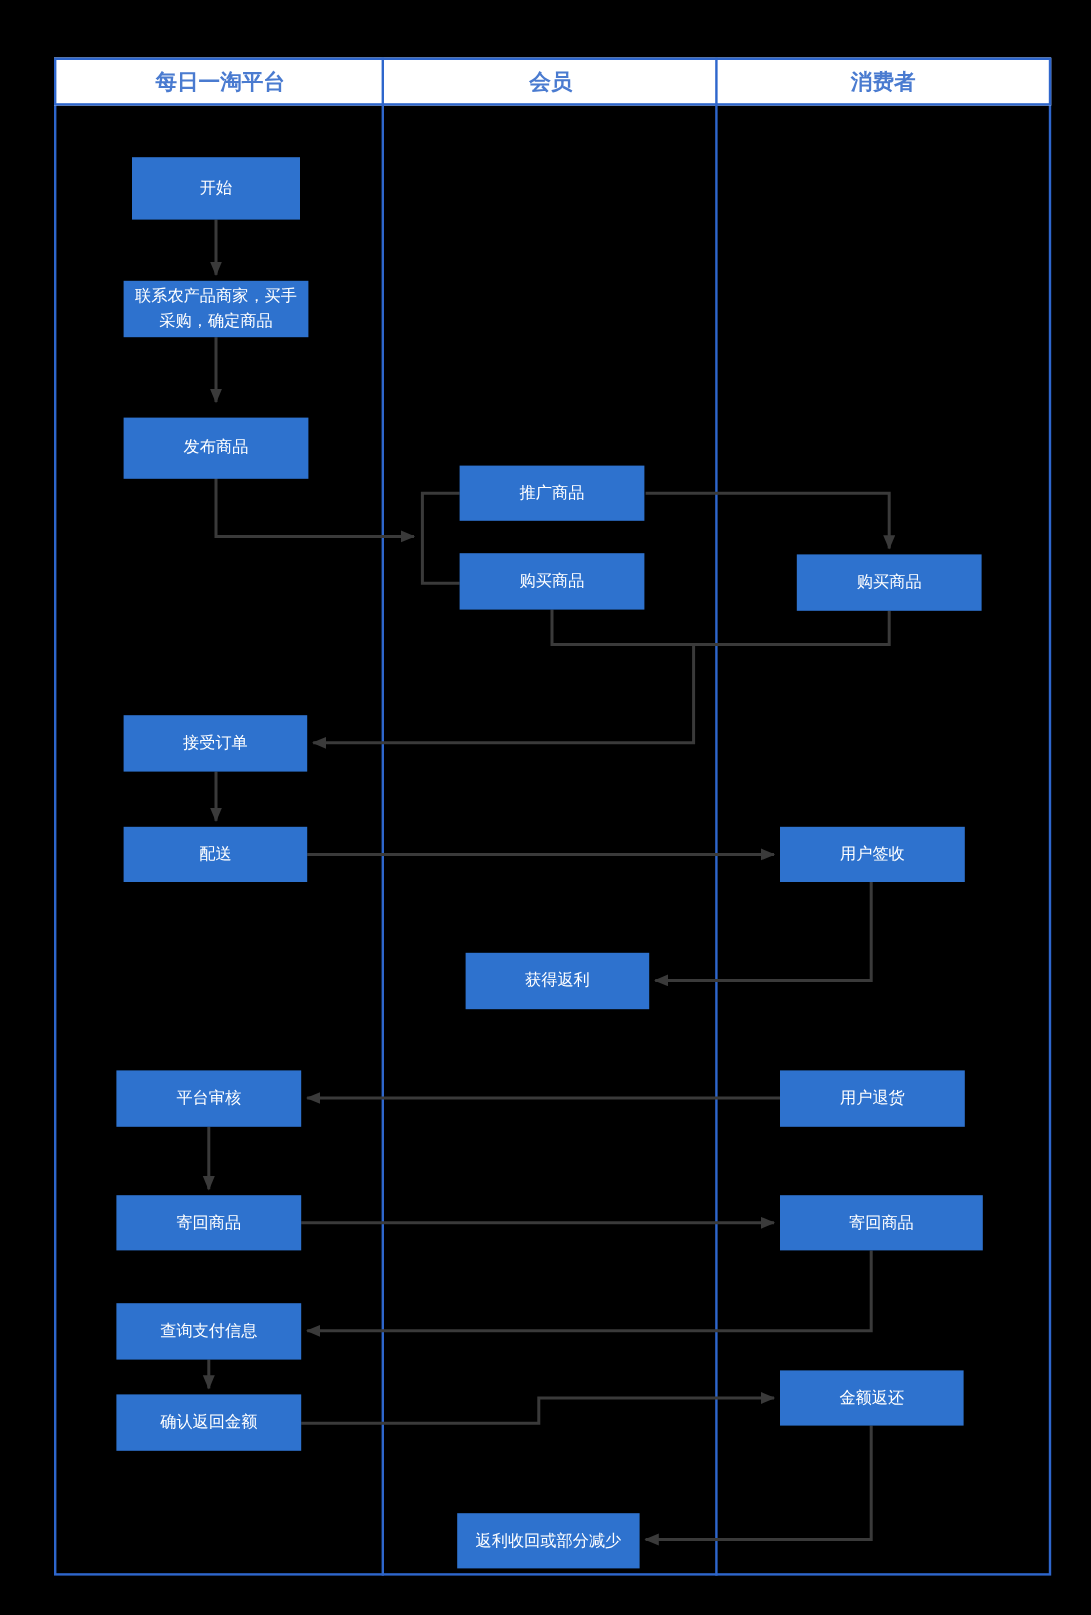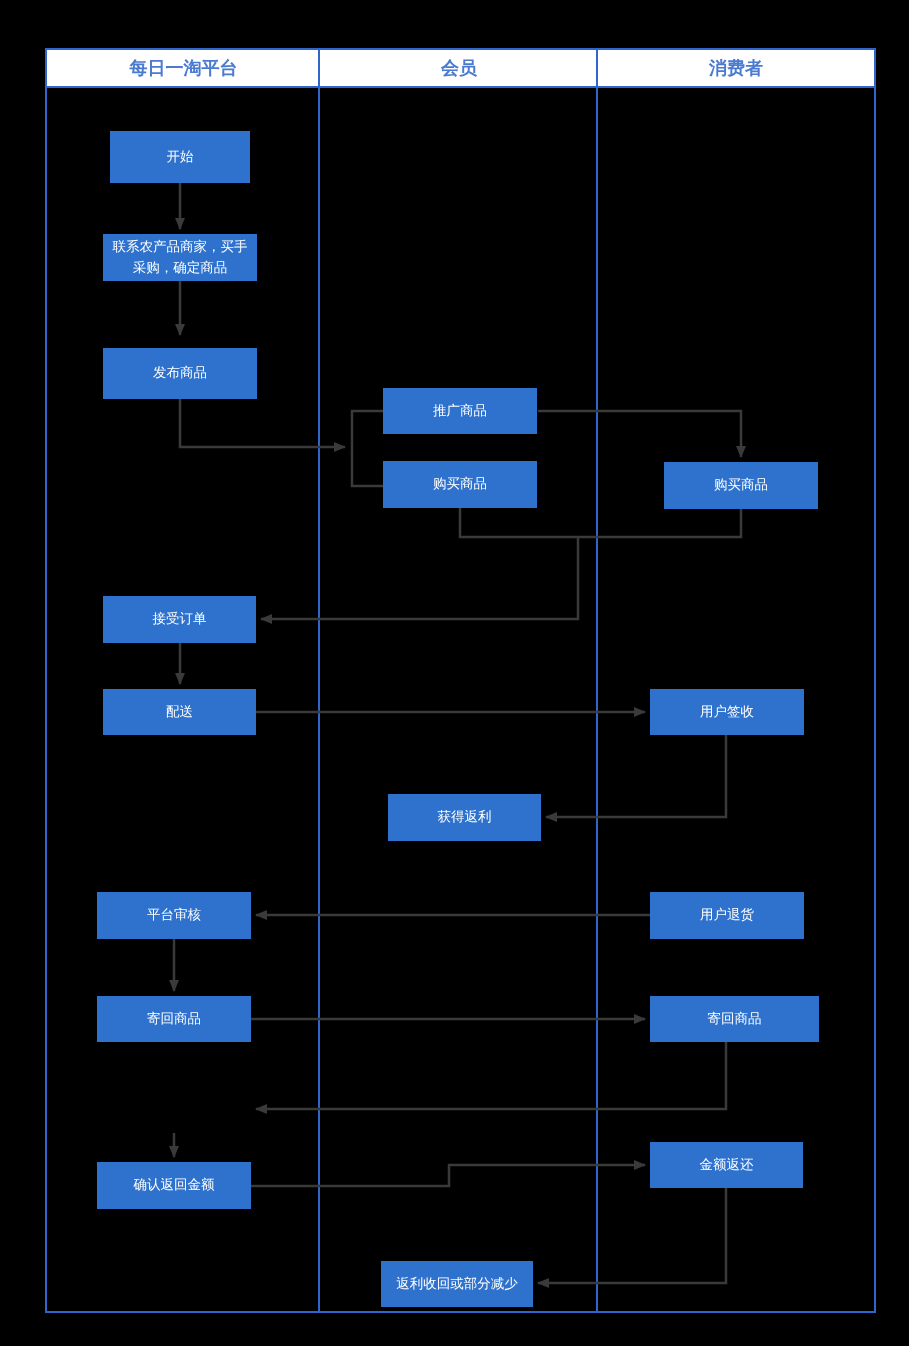--- a/index.html
+++ b/index.html
@@ -104,20 +104,21 @@
   </svg>
 
   <div class="node-layer">
       <div class="node" style="left: 110px; top: 131px; width: 140px; height: 52px;">开始</div>
       <div class="node" style="left: 103px; top: 234px; width: 154px; height: 47px;">联系农产品商家，买手采购，确定商品</div>
       <div class="node" style="left: 103px; top: 348px; width: 154px; height: 51px;">发布商品</div>
       <div class="node" style="left: 103px; top: 596px; width: 153px; height: 47px;">接受订单</div>
       <div class="node" style="left: 103px; top: 689px; width: 153px; height: 46px;">配送</div>
       <div class="node" style="left: 97px; top: 892px; width: 154px; height: 47px;">平台审核</div>
       <div class="node" style="left: 97px; top: 996px; width: 154px; height: 46px;">寄回商品</div>
+      <div class="node" style="left: 97px; top: 1086px; width: 154px; height: 47px;">查询支付信息</div>
       <div class="node" style="left: 383px; top: 388px; width: 154px; height: 46px;">推广商品</div>
       <div class="node" style="left: 97px; top: 1162px; width: 154px; height: 47px;">确认返回金额</div>
       <div class="node" style="left: 383px; top: 461px; width: 154px; height: 47px;">购买商品</div>
       <div class="node" style="left: 381px; top: 1261px; width: 152px; height: 46px;">返利收回或部分减少</div>
       <div class="node" style="left: 388px; top: 794px; width: 153px; height: 47px;">获得返利</div>
       <div class="node" style="left: 664px; top: 462px; width: 154px; height: 47px;">购买商品</div>
       <div class="node" style="left: 650px; top: 689px; width: 154px; height: 46px;">用户签收</div>
       <div class="node" style="left: 650px; top: 892px; width: 154px; height: 47px;">用户退货</div>
       <div class="node" style="left: 650px; top: 996px; width: 169px; height: 46px;">寄回商品</div>
       <div class="node" style="left: 650px; top: 1142px; width: 153px; height: 46px;">金额返还</div>

